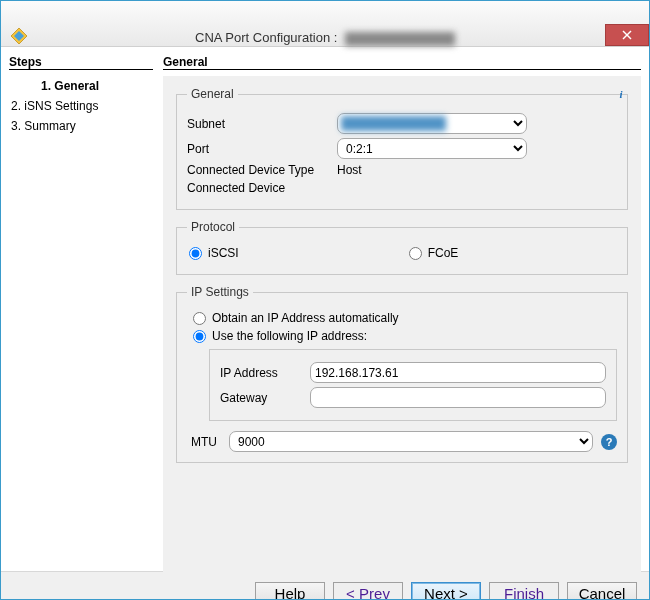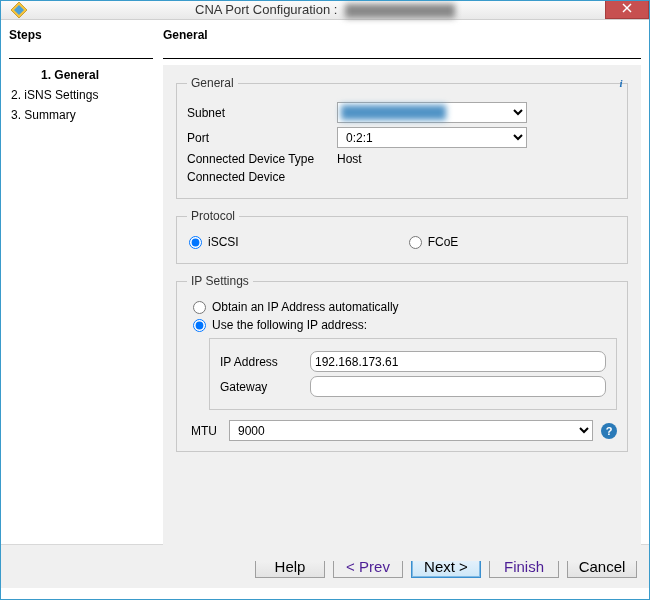--- a/index.html
+++ b/index.html
@@ -7,25 +7,25 @@
     margin: 0;
     font-family: "Segoe UI", Tahoma, sans-serif;
     font-size: 12px;
     background: #fff;
     width: 650px;
     height: 600px;
     overflow: hidden;
     border: 1px solid #3a9bcb;
   }
   .titlebar {
-    height: 19px;
+    height: 46px;
     background: linear-gradient(#fbfbfb,#e9e9e9);
     border-bottom: 1px solid #d0d0d0;
     display: flex;
-    align-items: center;
+    align-items: flex-end;
     position: relative;
   }
   .titlebar .icon {
     width: 20px; height: 20px;
     margin: 0 6px 0 8px;
     display: flex; align-items: center; justify-content: center;
   }
   .titlebar .title {
     position: absolute;
     left: 0; right: 0;
@@ -56,21 +56,21 @@
     display: flex;
     height: calc(100% - 30px - 44px);
     padding: 6px 8px 0 8px;
   }
   .steps-panel {
     width: 148px;
   }
   .panel-title {
     font-weight: bold;
     font-size: 12px;
-    padding: 2px 0 16px 0;
+    padding: 2px 0 0 0;
     border-bottom: 1px solid #000;
     margin-bottom: 6px;
   }
   .steps-list {
     padding: 0 0 0 2px;
   }
   .step-item {
     padding: 3px 0;
     font-size: 12px;
   }
@@ -118,21 +118,21 @@
   .row .lbl { width: 150px; }
   .row .val { flex: 1; }
   select, input[type=text] {
     font-family: inherit;
     font-size: 12px;
     height: 21px;
     border: 1px solid #a9a9a9;
     background: #fff;
     padding: 1px 4px;
   }
-  select { width: 100%; }
+  select { width: 100%; border-radius: 7px; }
   .system-select {
     width: 190px;
   }
   .system-blur {
     position:absolute;
     width:105px; height:15px;
     background:#5093c6;
     filter: blur(3px);
     margin-left:4px; margin-top:3px;
     pointer-events:none;

